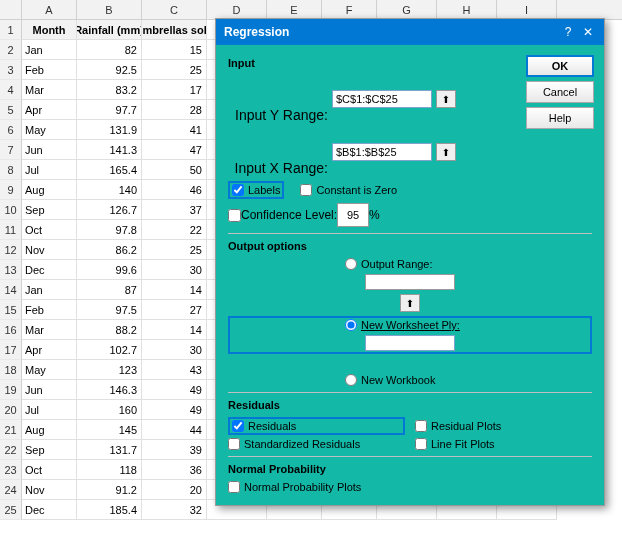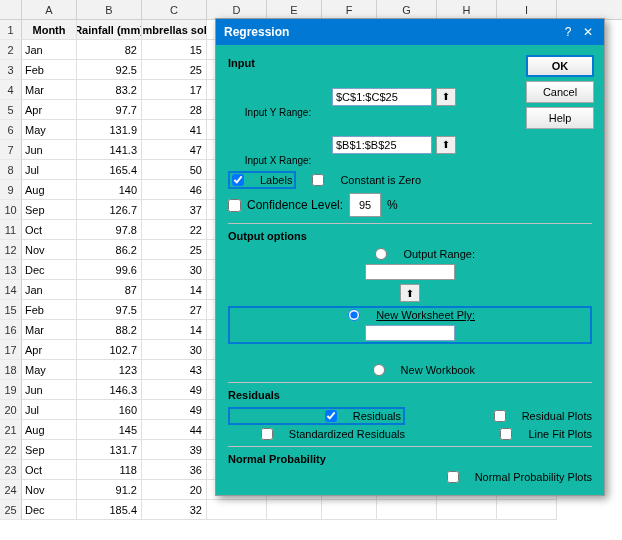--- a/index.html
+++ b/index.html
@@ -149,22 +149,22 @@
 
     
     .input-row {
       display: flex;
       align-items: center;
       margin-bottom: 5px;
       gap: 4px;
     }
     .input-label {
       width: 100px;
-      font-size: 10px;
-      text-align: center;
+      font-size: 14px;
+      text-align: right;
       margin-top: 32px;
     }
     .input-field {
       width: 100px;
       height: 18px;
       border: 1px solid #7da2cc;
       background: white;
       font-size: 11px;
       padding: 0 3px;
     }
@@ -183,33 +183,31 @@
     
     .options-row {
       display: flex;
       align-items: center;
       margin-bottom: 4px;
       gap: 16px;
     }
     .check-item {
       display: flex;
       align-items: center;
-      gap: 16px;
-      font-size: 11px;
-      justify-content: flex-end;
+      gap: 4px;
+      font-size: 11px;
     }
     .check-item input[type="checkbox"],
     .check-item input[type="radio"] {
       width: 12px;
       height: 12px;
     }
     .confidence-row {
       display: flex;
       align-items: center;
-      gap: 6px;
       margin-bottom: 6px;
       margin-left: 0;
     }
     .conf-input {
       width: 32px;
       height: 24px;
       border: 1px solid #999;
       font-size: 11px;
       text-align: center;
     }

